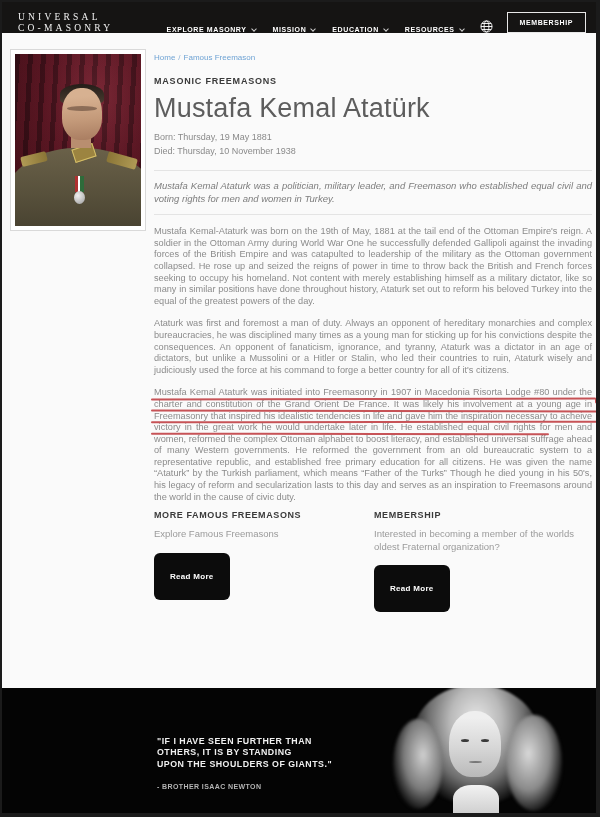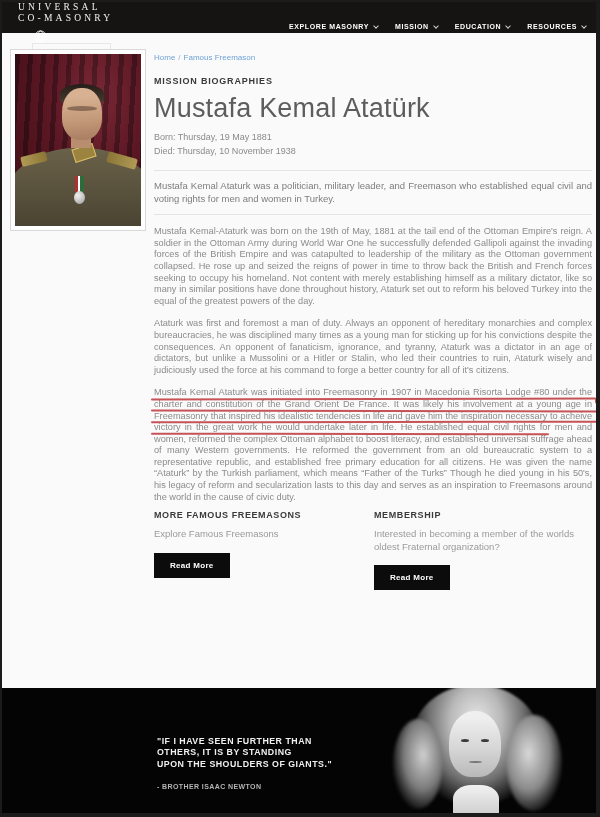--- a/index.html
+++ b/index.html
@@ -5,21 +5,21 @@
   * { margin:0; padding:0; box-sizing:border-box; }
   html,body { width:600px; height:817px; background:#888; }
   body { font-family:"Liberation Sans", sans-serif; }
   .page {
     position:relative; width:600px; height:817px; overflow:hidden;
     background:#fafafa; border:2px solid #1b1b1b; border-right-width:4px; border-bottom-width:4px;
   }
   
   .navbar {
     position:absolute; top:0; left:0; right:0; height:31px; background:#151413;
-    display:flex; align-items:flex-start; padding:0 10px 0 16px;flex-direction:column;
+    display:flex; align-items:flex-end; padding:0 10px 0 16px;
   }
   .logo { font-family:"Liberation Serif", serif; color:#f2f2f2; font-size:9.5px; line-height:10.5px; letter-spacing:3.2px; white-space:nowrap; }
   .nav-items { display:flex; align-items:center; gap:17px; margin-left:auto; }
   .nav-item { display:flex; align-items:center; gap:5px; color:#ffffff; font-size:7px; font-weight:bold; letter-spacing:0.6px; cursor:pointer; white-space:nowrap; }
   .chev { width:4px; height:4px; border-right:1.2px solid #cfcfcf; border-bottom:1.2px solid #cfcfcf; transform:rotate(45deg); margin-top:-2px; }
   .globe { margin-left:16px; cursor:pointer; display:flex; }
   .membership-btn {
     margin-left:14px; border:1px solid #e8e8e8; color:#fff; font-size:7px; font-weight:bold;
     letter-spacing:0.6px; padding:6px 12px; white-space:nowrap; cursor:pointer; background:transparent;
   }
@@ -51,40 +51,40 @@
   .strap { position:absolute; bottom:-2px; left:18px; width:9px; height:70px; background:#8a5a30; transform:rotate(20deg); }
   
   .content { position:absolute; left:152px; top:51px; width:438px; }
   .breadcrumb { font-size:8px; color:#6fa3d4; }
   .breadcrumb a { color:#6fa3d4; text-decoration:none; cursor:pointer;margin-top:40px; }
   .breadcrumb .sep { color:#8ab0d6; margin:0 3px; }
   .eyebrow { margin-top:14px; font-size:9px; font-weight:bold; letter-spacing:0.8px; color:#3a3a3a; }
   .title { margin-top:7px; font-size:27px; font-weight:normal; color:#5d5d5d; letter-spacing:0.2px; }
   .dates { margin-top:7px; font-size:9px; color:#8a8a8a; line-height:13.5px; }
   .divider { border:none; border-top:1px solid #e4e4e4; margin-top:12px; }
-  .intro { margin-top:9px; font-size:9.5px; color:#7d7d7d; line-height:12.6px; text-align:justify; }
+  .intro { margin-top:9px; font-style:italic; font-size:9.5px; color:#7d7d7d; line-height:12.6px; text-align:justify; }
   .divider2 { border:none; border-top:1px solid #e4e4e4; margin-top:9px; }
   .para { margin-top:11px; font-size:9.2px; color:#8b8b8b; line-height:11.6px; text-align:justify; }
   .para-annotated { position:relative; }
   .redline { position:absolute; height:2px; background:#bf3b40; opacity:0.88; border-radius:1px; pointer-events:none; }
   .rl1 { top:10.6px; left:-3px; width:445px; transform:rotate(-0.12deg); }
   .rl1:after { content:""; position:absolute; right:-2px; top:1px; width:3px; height:5px; background:#bf3b40; border-radius:0 0 2px 2px; }
   .rl2 { top:22.4px; left:-3px; width:446px; transform:rotate(0.1deg); }
   .rl3 { top:34.0px; left:-3px; width:446px; transform:rotate(-0.08deg); }
   .rl4 { top:45.6px; left:-3px; width:398px; transform:rotate(0.1deg); }
   
   .cta-row { display:flex; margin-top:7px; }
   .cta-col-left { width:220px; }
   .cta-col-right { width:218px; margin-left:0; }
   .cta-heading { font-size:9px; font-weight:bold; letter-spacing:0.6px; color:#3a3a3a; }
   .cta-text { margin-top:8px; font-size:9.5px; color:#9a9a9a; line-height:12.5px; }
   .cta-col-right .cta-text { text-align:justify; width:200px; }
   .pill-btn {
     margin-top:12px; display:inline-block; background:#0c0c0c; color:#fff; font-size:8px; font-weight:bold;
-    padding:8px 16px; border-radius:0; border:none; cursor:pointer; letter-spacing:0.3px;
+    padding:19px 16px; border-radius:6px; border:none; cursor:pointer; letter-spacing:0.3px;
     font-family:"Liberation Sans", sans-serif;
   }
   
   .footer { position:absolute; left:0; right:0; bottom:0; height:125px; background:#040404; overflow:hidden; }
   .quote-block { position:absolute; left:155px; top:48px; }
   .quote-line { color:#f0f0f0; font-size:8.8px; font-weight:bold; letter-spacing:0.5px; line-height:11.4px; }
   .quote-attr { margin-top:13px; color:#b5b5b5; font-size:7px; font-weight:bold; letter-spacing:0.4px; }
   .newton { position:absolute; right:28px; bottom:0; width:185px; height:124px; }
   .n-hair { position:absolute; top:-4px; left:28px; width:130px; height:120px; border-radius:48%;
     background:radial-gradient(ellipse at 50% 30%, #e8e8e8 0%, #b9b9b9 28%, #6e6e6e 52%, #000 76%);
@@ -154,21 +154,21 @@
       <div class="brow-shadow"></div>
       <div class="medal-ribbon"></div>
       <div class="medal-disc"></div>
     </div>
   </div>
 
   <div class="content">
     <div class="breadcrumb">
       <a>Home</a><span class="sep">/</span><a>Famous Freemason</a>
     </div>
-    <div class="eyebrow">MISSION BIOGRAPHIES</div>
+    <div class="eyebrow">MASONIC FREEMASONS</div>
     <h1 class="title">Mustafa Kemal Atatürk</h1>
     <div class="dates">
       <div>Born: Thursday, 19 May 1881</div>
       <div>Died: Thursday, 10 November 1938</div>
     </div>
     <hr class="divider">
     <div class="intro">Mustafa Kemal Ataturk was a politician, military leader, and Freemason who established equal civil and voting rights for men and women in Turkey.</div>
     <hr class="divider2">
     <p class="para">Mustafa Kemal-Ataturk was born on the 19th of May, 1881 at the tail end of the Ottoman Empire's reign. A soldier in the Ottoman Army during World War One he successfully defended Gallipoli against the invading forces of the British Empire and was catapulted to leadership of the military as the Ottoman government collapsed. He rose up and seized the reigns of power in time to throw back the British and French forces seeking to occupy his homeland. Not content with merely establishing himself as a military dictator, like so many in similar positions have done throughout history, Ataturk set out to reform his beloved Turkey into the equal of the greatest powers of the day.</p>
     <p class="para">Ataturk was first and foremost a man of duty. Always an opponent of hereditary monarchies and complex bureaucracies, he was disciplined many times as a young man for sticking up for his convictions despite the consequences. An opponent of fanaticism, ignorance, and tyranny, Ataturk was a dictator in an age of dictators, but unlike a Mussolini or a Hitler or Stalin, who led their countries to ruin, Ataturk wisely and judiciously used the force at his command to forge a better country for all of it's citizens.</p>

